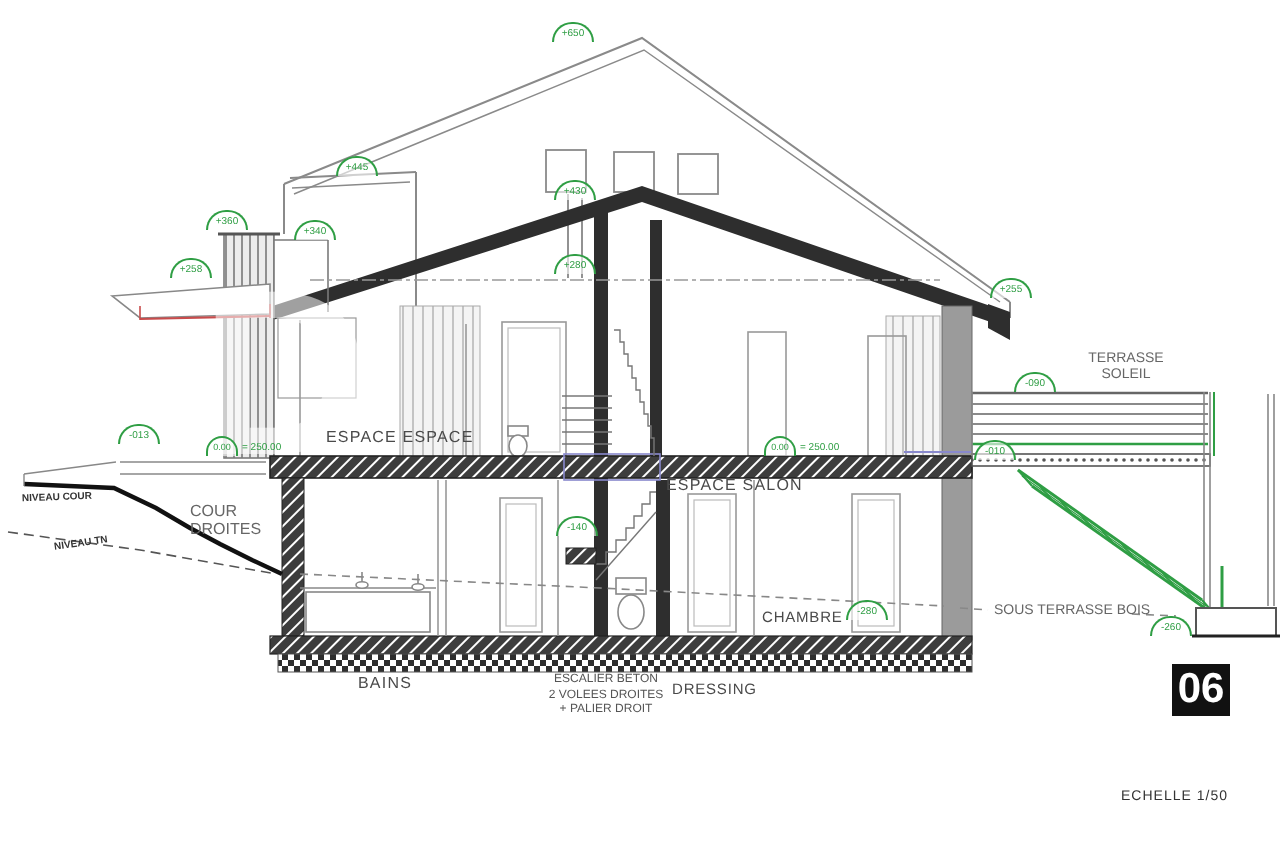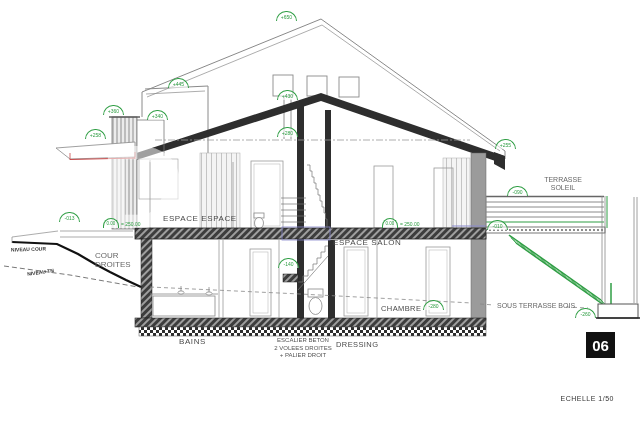--- a/index.html
+++ b/index.html
@@ -15,21 +15,21 @@
   .site{font-size:8px;color:#666;text-align:left;line-height:9px;}
   .site-sm{font-size:7px;color:#666;text-align:center;line-height:8px;}
   .note{font-size:6px;color:#555;text-align:center;line-height:7.5px;}
   .lvl{position:absolute;z-index:3;display:flex;align-items:flex-end;gap:2px;color:#2f9e44;}
   .arc{display:block;width:19px;height:9px;border:1px solid #2f9e44;border-bottom:none;
        border-radius:10px 10px 0 0;font-size:5px;line-height:10px;text-align:center;
        color:#2f9e44;overflow:visible;background:rgba(255,255,255,0.6);}
   .arc-sm{width:14px;font-size:4.5px;}
   .lvl-suffix{font-size:5px;line-height:7px;}
   .sheetbox{position:absolute;z-index:2;background:#111;color:#fff;width:29px;height:26px;
-            display:flex;align-items:center;justify-content:center;font-size:15px;font-weight:bold;}
+            display:flex;align-items:center;justify-content:center;font-size:21px;font-weight:bold;}
   .title{position:absolute;z-index:2;width:118px;text-align:right;color:#1f1f1f;
          font-weight:bold;font-size:13px;letter-spacing:1.2px;}
   .scale{position:absolute;z-index:2;width:118px;text-align:right;color:#333;font-size:7px;letter-spacing:0.5px;}
 </style>
 </head>
 <body>
 
 <div id="canvas">
 
   <svg id="linework" width="640" height="426" viewBox="0 0 640 426">

